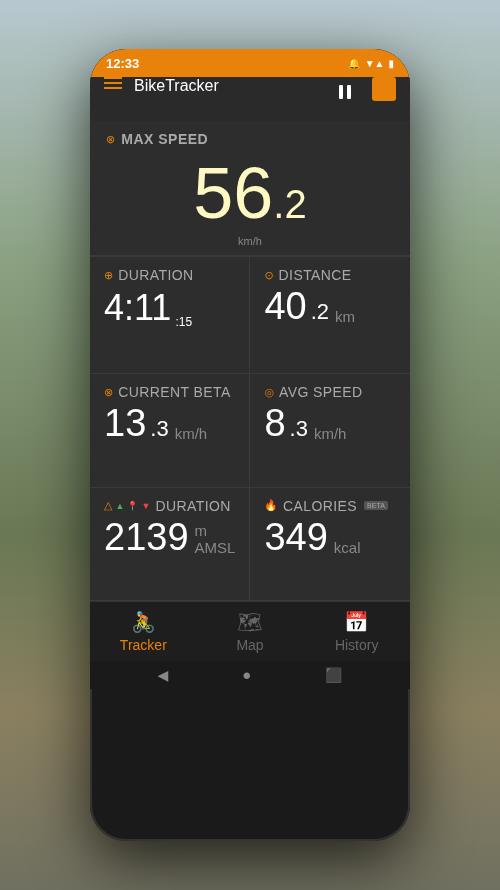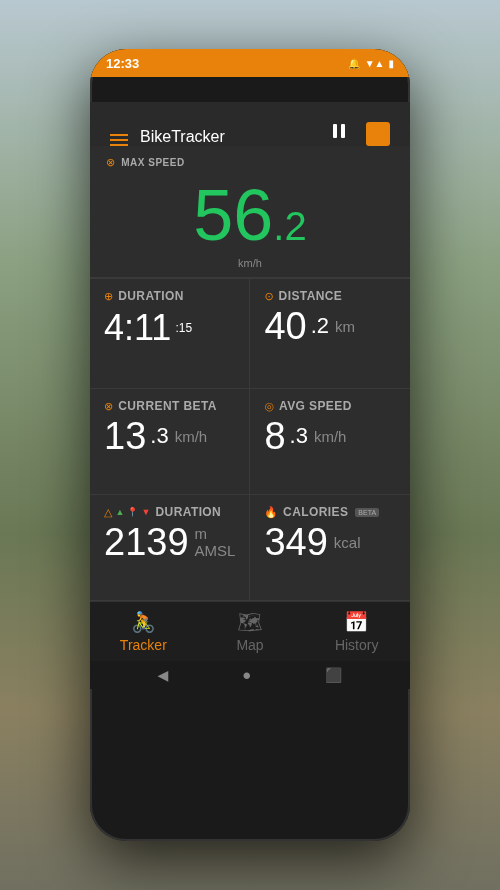--- a/index.html
+++ b/index.html
@@ -56,24 +56,23 @@
     .status-icons span {
       color: white;
       font-size: 10px;
     }
 
     
     .app-header {
       background: #2a2a2a;
       height: 44px;
       display: flex;
-      align-items: flex-end;
-      padding: 0 20px;
+      align-items: flex-start;
+      padding: 0 14px;
       gap: 12px;
-      margin-top: 25px;
     }
 
     .hamburger-icon {
       display: flex;
       flex-direction: column;
       gap: 3px;
       cursor: pointer;
     }
 
     .hamburger-icon span {
@@ -123,37 +122,37 @@
 
     .section-label {
       display: flex;
       align-items: center;
       gap: 6px;
       margin-bottom: 2px;
     }
 
     .section-label-text {
       color: #aaa;
-      font-size: 10px;
+      font-size: 14px;
       font-weight: bold;
       letter-spacing: 0.5px;
     }
 
     .label-icon {
       color: #e8820a;
       font-size: 11px;
     }
 
     .max-speed-value {
       text-align: center;
       padding: 8px 0 4px;
     }
 
     .max-speed-number {
-      color: #22c55e;
+      color: #fef9c3;
       font-size: 72px;
       font-weight: 300;
       line-height: 1;
     }
 
     .max-speed-decimal {
       font-size: 40px;
       font-weight: 300;
     }
 
@@ -186,28 +185,28 @@
 
     .stat-label-row {
       display: flex;
       align-items: center;
       gap: 5px;
       margin-bottom: 4px;
     }
 
     .stat-label-text {
       color: #aaa;
-      font-size: 12px;
-      font-weight: bold;
+      font-size: 14px;
+      font-weight: normal;
       letter-spacing: 0.4px;
     }
 
     .stat-value-row {
       display: flex;
-      align-items: center;
+      align-items: flex-end;
       gap: 4px;
     }
 
     .stat-big {
       color: white;
       font-size: 38px;
       font-weight: 300;
       line-height: 1;
     }
 

